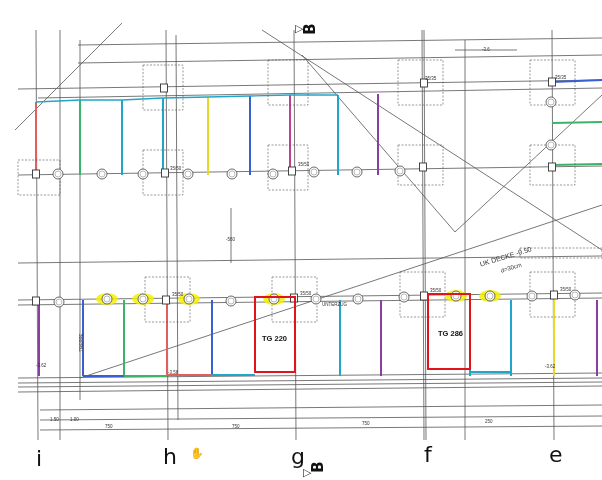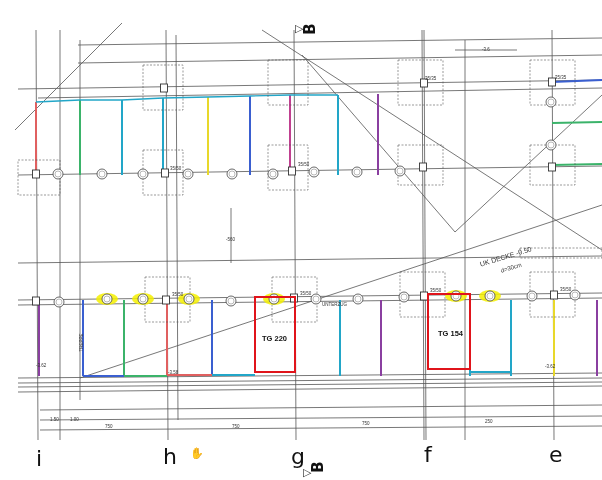--- a/index.html
+++ b/index.html
@@ -184,21 +184,21 @@
 
 <div class="axis-label" style="left:36px;top:448px;">i</div>
 <div class="axis-label" style="left:163px;top:446px;">h</div>
 <div class="axis-label" style="left:291px;top:446px;">g</div>
 <div class="axis-label" style="left:424px;top:444px;">f</div>
 <div class="axis-label" style="left:549px;top:444px;">e</div>
 
 <div class="cursor" style="left:190px;top:447px;">✋</div>
 
 <div class="tg-label" style="left:262px;top:334px;">TG 220</div>
-<div class="tg-label" style="left:438px;top:329px;">TG 154</div>
+<div class="tg-label" style="left:438px;top:329px;">TG 286</div>
 
 <div class="decke" style="left:479px;top:261px;">UK DECKE -0.50</div>
 <div class="decke" style="left:500px;top:268px;font-size:6px;">d=30cm</div>
 
 <div class="small-txt" style="left:322px;top:302px;">UNTERZUG</div>
 <div class="small-txt" style="left:72px;top:340px;transform:rotate(-90deg);">TREPPE</div>
 
 <div class="small-txt" style="left:50px;top:417px;">1.50</div>
 <div class="small-txt" style="left:70px;top:417px;">1.00</div>
 <div class="small-txt" style="left:105px;top:424px;">750</div>

